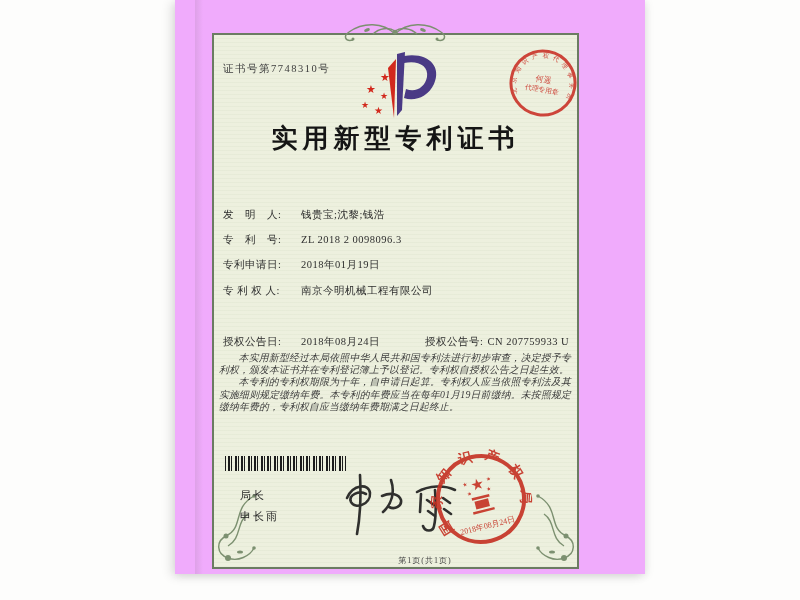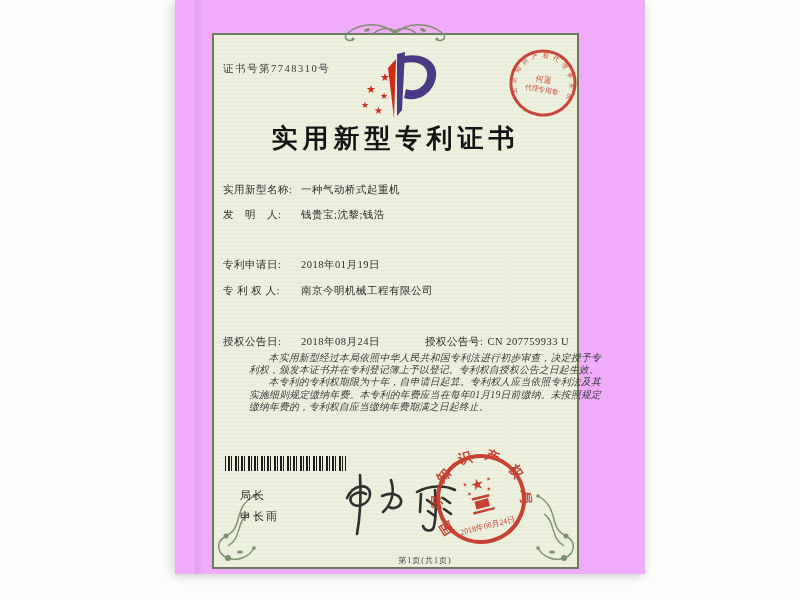--- a/index.html
+++ b/index.html
@@ -37,21 +37,21 @@
   .row{
     position:absolute;left:48px;width:360px;height:16px;
     font-size:10.5px;color:#2e2e2e;white-space:nowrap;
   }
   .row .lbl{display:inline-block;min-width:74px;letter-spacing:.5px;}
   .row .val{margin-left:4px;letter-spacing:.5px;}
   .row .pair2{position:absolute;left:202px;top:0;}
   .body-text{
     position:absolute;left:44px;top:352px;width:352px;
     font-size:9.8px;line-height:12.2px;color:#3b3b3b;
-    text-align:justify;font-style:italic;letter-spacing:.2px;margin-left:30px;
+    text-align:justify;font-style:italic;letter-spacing:.2px;
   }
   .body-text p{margin:0;text-indent:2em;}
   .barcode{
     position:absolute;left:50px;top:456px;width:121px;height:15px;
     background:repeating-linear-gradient(90deg,
       #1c1c1c 0 1px, rgba(0,0,0,0) 1px 3px,
       #1c1c1c 3px 5px, rgba(0,0,0,0) 5px 6px,
       #1c1c1c 6px 7px, rgba(0,0,0,0) 7px 10px,
       #1c1c1c 10px 12px, rgba(0,0,0,0) 12px 13px);
   }
@@ -142,25 +142,25 @@
     <path id="topArc" d="M 15,53 A 27,27 0 1 1 63,53" fill="none"></path>
     <text font-size="6.2" fill="#c8281e" letter-spacing="4">
       <textPath href="#topArc" startOffset="50%" text-anchor="middle">北京知识产权代理事务所</textPath>
     </text>
     <text x="39" y="38" text-anchor="middle" font-size="8" fill="#c8281e">何遥</text>
     <text x="39" y="48" text-anchor="middle" font-size="6.8" fill="#c8281e">代理专用章</text>
   </svg>
 
   <div class="title">实用新型专利证书</div>
 
-  <div class="row" style="top:183px">
-    <span class="lbl">实用新型名称:</span><span class="val">一种气动桥式起重机</span>
-  </div>
   <div class="row" style="top:208px">
     <span class="lbl">发　明　人:</span><span class="val">钱贵宝;沈黎;钱浩</span>
+  </div>
+  <div class="row" style="top:233px">
+    <span class="lbl">专　利　号:</span><span class="val">ZL 2018 2 0098096.3</span>
   </div>
   <div class="row" style="top:258px">
     <span class="lbl">专利申请日:</span><span class="val">2018年01月19日</span>
   </div>
   <div class="row" style="top:284px">
     <span class="lbl">专 利 权 人:</span><span class="val">南京今明机械工程有限公司</span>
   </div>
   <div class="row" style="top:335px">
     <span class="lbl">授权公告日:</span><span class="val">2018年08月24日</span>
     <span class="pair2">

